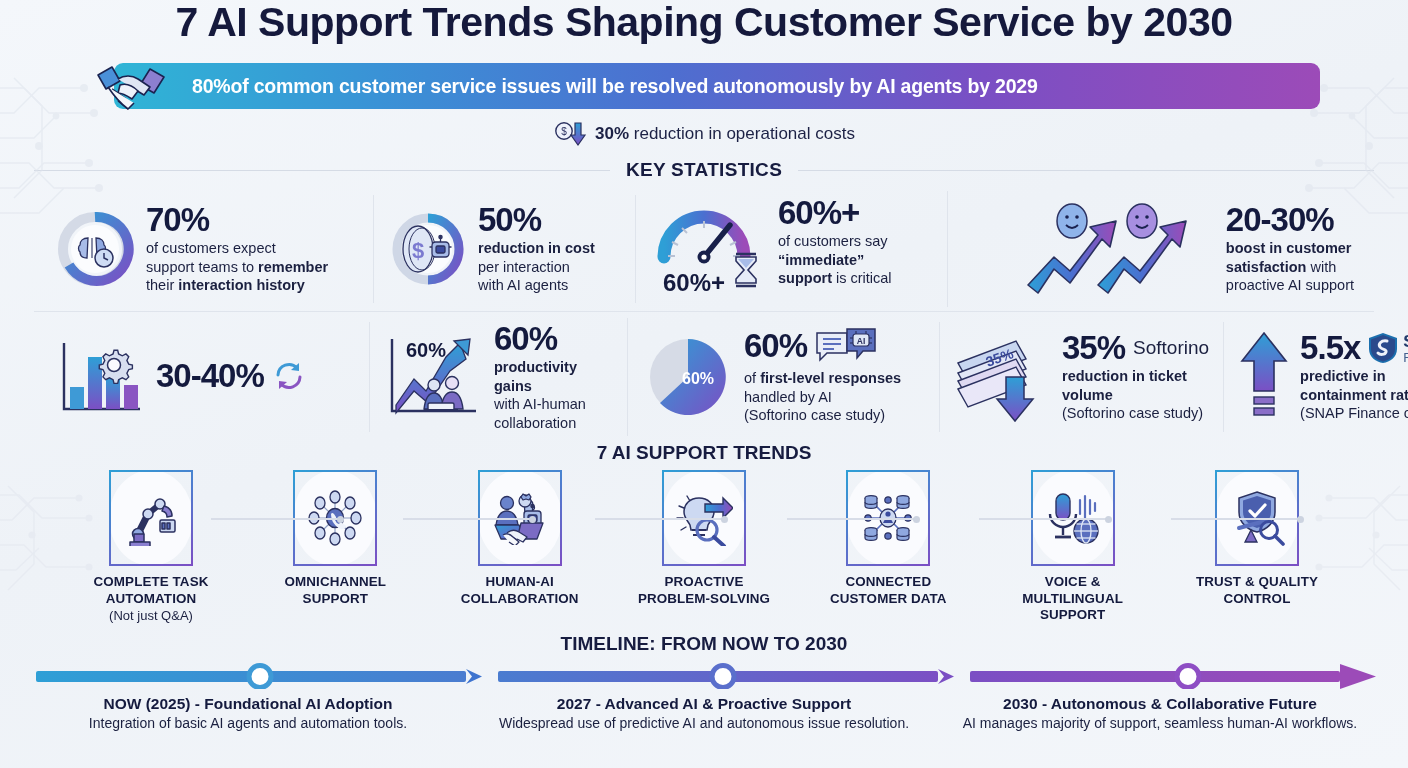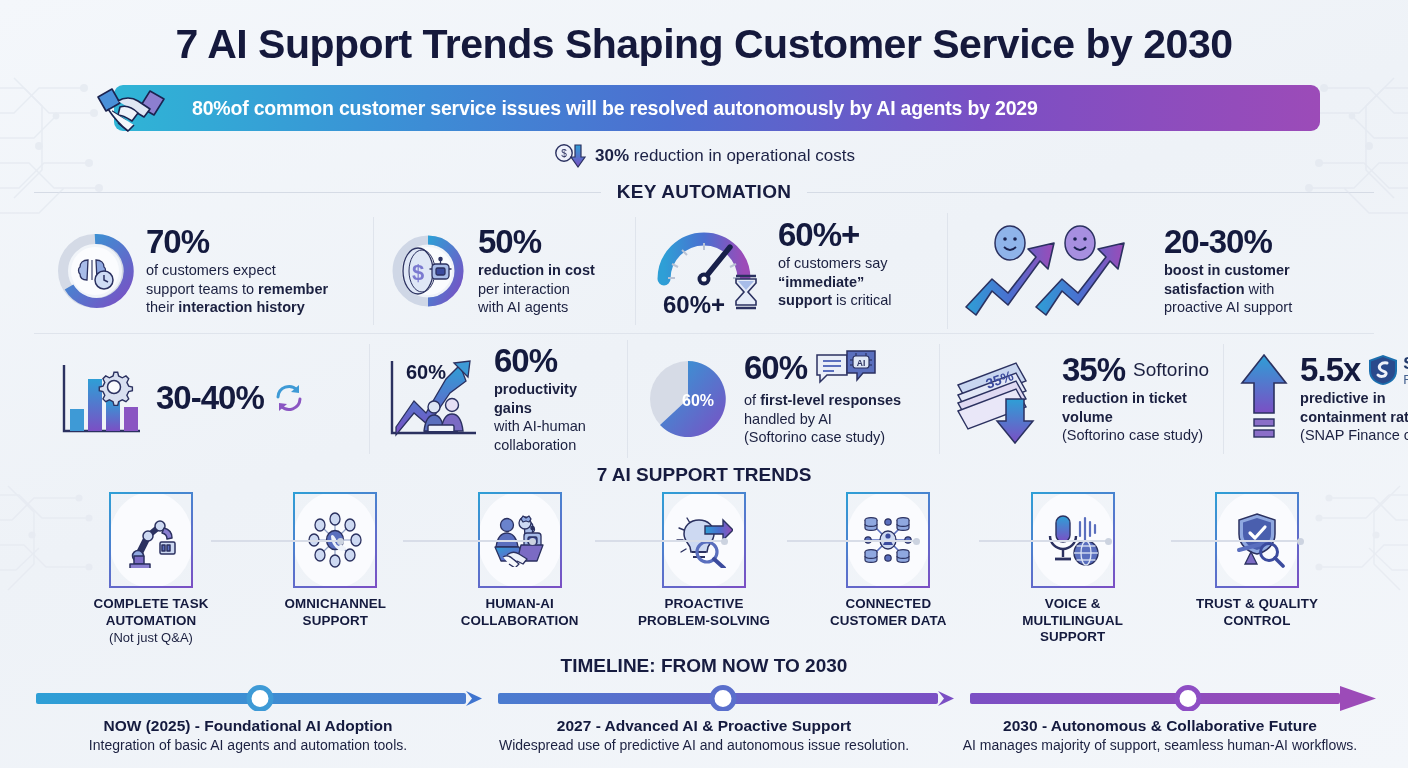--- a/index.html
+++ b/index.html
@@ -23,21 +23,20 @@
   .circuit.bl    { left: -6px;  top: 470px; }
   .circuit.br    { right: -6px; top: 470px; }
 
   
   .title {
     text-align: center;
     font-size: 41px;
     font-weight: bold;
     letter-spacing: -0.5px;
     color: #15193c;
-    padding-top: 22px;
     line-height: 1.1;
   }
 
   
   .banner-wrap {
     position: relative;
     margin: 18px auto 0;
     width: 1232px;
     height: 46px;
   }
@@ -265,21 +264,21 @@
     <svg width="34" height="26" viewBox="0 0 34 26">
       <circle cx="11" cy="10" r="8.2" fill="#eef1fb" stroke="#2b3160" stroke-width="1.4"></circle>
       <text x="11" y="14" font-size="10" text-anchor="middle" fill="#2b3160" font-family="Liberation Sans,sans-serif">$</text>
       <path d="M22 2 h6 v12 h4 l-7 10 -7 -10 h4 z" fill="url(#gBPv)" stroke="#2b3160" stroke-width="1.2"></path>
     </svg>
     <span><b>30%</b><span> reduction in operational costs</span></span>
   </div>
 
   <div class="sec-head">
     <div class="rule"></div>
-    <div class="txt">KEY AUTOMATION</div>
+    <div class="txt">KEY STATISTICS</div>
     <div class="rule"></div>
   </div>
 
   <div class="stats-row row1">
 
     <div class="stat">
       <svg class="ic" width="82" height="82" viewBox="0 0 82 82">
         <circle cx="41" cy="41" r="32" fill="none" stroke="#d4dae6" stroke-width="10"></circle>
         <path d="M41 9 A32 32 0 1 1 15 57" fill="none" stroke="url(#gBP)" stroke-width="10"></path>
         <circle cx="41" cy="41" r="24" fill="#fbfcfe"></circle>
@@ -348,21 +347,21 @@
         </svg>
       </div>
       <div class="body" style="padding-bottom:14px;">
         <div class="big">60%+</div>
         <div class="desc">
           of customers say<br><b>“immediate”</b><br><b>support</b> is critical
         </div>
       </div>
     </div>
 
-    <div class="stat" style="gap:22px;">
+    <div class="stat" style="justify-content:flex-end;gap:22px;">
       <svg class="ic" width="180" height="96" viewBox="0 0 180 96">
         <g stroke="#2b3160" stroke-width="1.6" stroke-linejoin="round">
           <path d="M4 84 L30 56 L46 70 L74 34 L66 26 L92 20 L86 46 L78 38 L46 82 L30 68 L14 92 Z" fill="url(#gBPh)"></path>
           <path d="M74 84 L100 56 L116 70 L144 34 L136 26 L162 20 L156 46 L148 38 L116 82 L100 68 L84 92 Z" fill="url(#gBPh)"></path>
         </g>
         <g>
           <ellipse cx="48" cy="20" rx="15" ry="17" fill="#8fb4ea" stroke="#2b3160" stroke-width="1.5"></ellipse>
           <circle cx="43" cy="16" r="1.8" fill="#1b2350"></circle>
             <circle cx="53" cy="16" r="1.8" fill="#1b2350"></circle>
           <path d="M42 24 q6 6 12 0" stroke="#1b2350" stroke-width="1.8" fill="none"></path>

